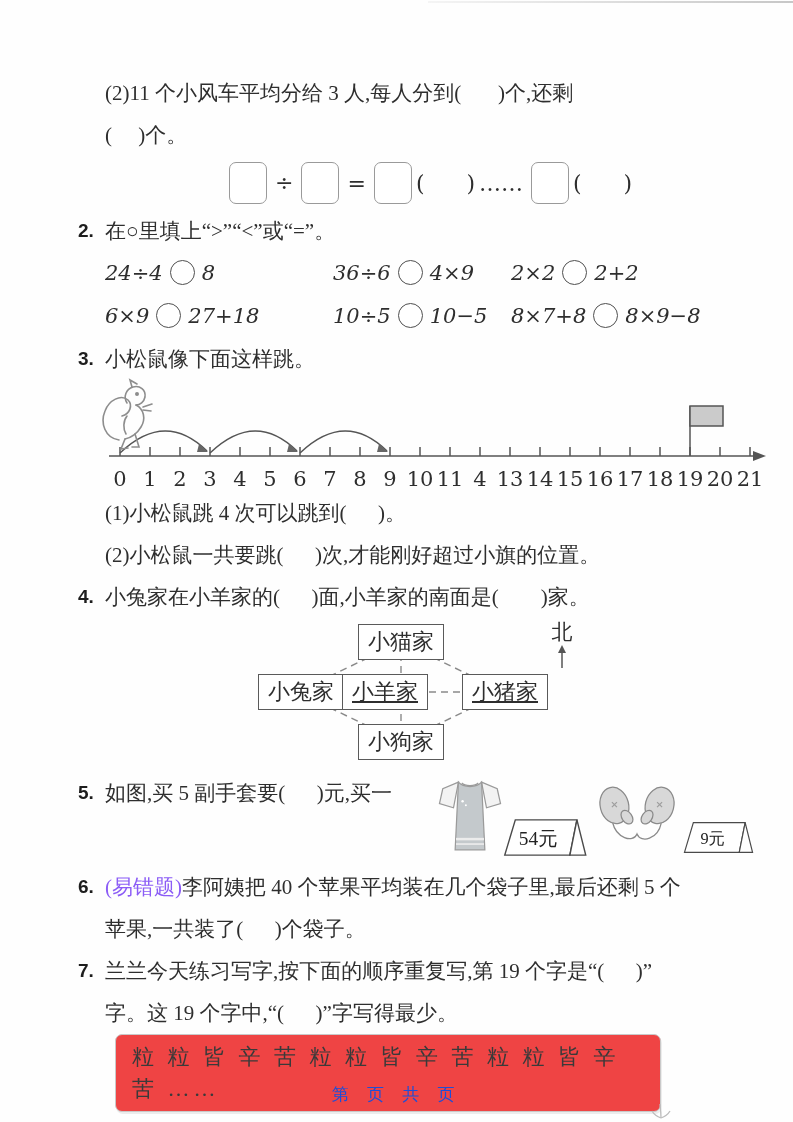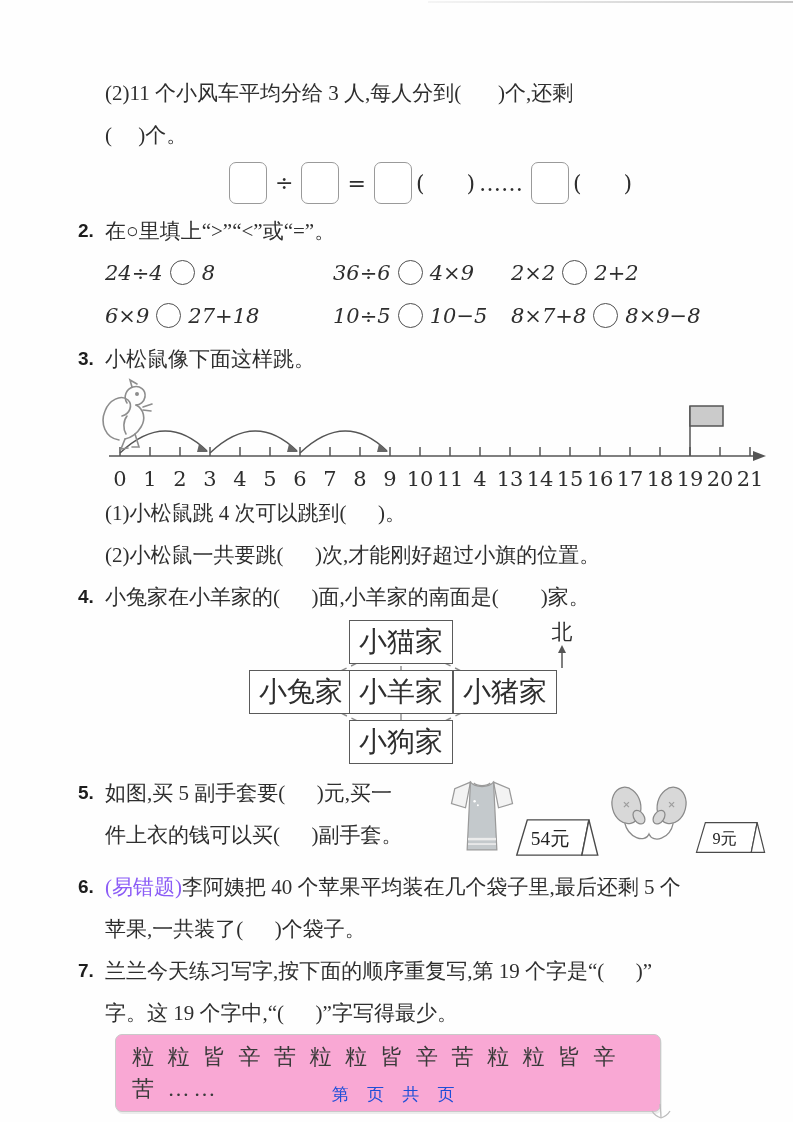--- a/index.html
+++ b/index.html
@@ -33,37 +33,37 @@
   
   .nl-wrap { position:relative; width:662px; margin-top:2px; }
   .nl-squirrel { position:absolute; left:-6px; top:-4px; }
   .nl-nums { display:flex; width:660px; }
   .nl-num { width:30px; flex:none; text-align:center; font-size:21px; line-height:26px; }
 
   
   .map-wrap { position:relative; width:390px; height:142px; margin:6px 0 6px 116px; }
   .map-svg { position:absolute; left:0; top:0; }
   .mapbox { position:absolute; transform:translate(-50%,-50%); border:1.5px solid #5a5a5a;
-            background:#fff; padding:2px 9px; font-size:28px; white-space:nowrap; z-index:2; }
+            background:#fff; padding:2px 9px; font-size:22px; white-space:nowrap; z-index:2; }
   .north { position:absolute; left:326px; top:-4px; width:30px; text-align:center; z-index:2; }
   .north-char { font-size:21px; display:block; line-height:24px; }
 
   
-  .q5-flex { display:flex;gap:12px; }
+  .q5-flex { display:flex; }
   .q5-text { width:332px; flex:none; }
   .q5-illo { flex:1; display:flex; align-items:flex-end; justify-content:space-between;
              padding-bottom:6px; }
   .tag-text { font-family:"Liberation Serif","DejaVu Serif",serif; }
 
   
   .tag-gray { color:#8b5cf6; }
 
   
   .banner { position:relative; width:546px; margin:0 0 4px 10px; border:1.3px solid #c9c9c9;
-            border-radius:7px; background:#f9a8d4; box-shadow:1px 2px 0 #ececec;
+            border-radius:7px; background:#ef4444; box-shadow:1px 2px 0 #ececec;
             padding:6px 16px; font-size:22px; letter-spacing:4px; color:#3a3a3a;
             white-space:pre-wrap; line-height:32px; }
   .banner-dec { position:absolute; right:-8px; bottom:-12px; }
 
   .footer { position:absolute; left:0; right:0; bottom:16px; text-align:center;
             font-size:17px; letter-spacing:7px; color:#1d4ed8; }
 </style>
 </head>
 <body>
 
@@ -210,40 +210,39 @@
               <line x1="180" y1="18" x2="180" y2="118"></line>
               <line x1="76" y1="68" x2="284" y2="68"></line>
               <line x1="76" y1="68" x2="180" y2="18"></line>
               <line x1="180" y1="18" x2="284" y2="68"></line>
               <line x1="284" y1="68" x2="180" y2="118"></line>
               <line x1="180" y1="118" x2="76" y2="68"></line>
             </g>
           </svg>
           <div class="mapbox" style="left:180px; top:18px;">小猫家</div>
           <div class="mapbox" style="left:80px;  top:68px;">小兔家</div>
-          <div class="mapbox" style="left:180px; top:68px;">小羊家</div>
-          <div class="mapbox" style="left:284px; top:68px;">小猪家</div>
+          <div class="mapbox" style="left:164px; top:68px;text-decoration:underline;">小羊家</div>
+          <div class="mapbox" style="left:284px; top:68px;text-decoration:underline;">小猪家</div>
           <div class="mapbox" style="left:180px; top:118px;">小狗家</div>
           <div class="north">
             <span class="north-char">北</span>
             <svg width="18" height="26" viewBox="0 0 18 26">
               <line x1="9" y1="24" x2="9" y2="5" stroke="#555" stroke-width="1.5"></line>
               <polygon points="5,9 9,1 13,9" fill="#555"></polygon>
             </svg>
           </div>
         </div>
       </div>
     </div>
 
     <div class="q">
       <span class="qnum">5.</span>
       <div class="qbody q5-flex">
         <div class="q5-text">
           <span class="line">如图,买 5 副手套要(      )元,买一</span>
-          <span class="line">件上衣的钱可以买(      )副手套。</span>
         </div>
         <div class="q5-illo">
           <svg width="66" height="88" viewBox="0 0 80 92">
             <path d="M26 5 L7 13 L3 31 L20 36 Z" fill="#f3f3f3" stroke="#9a9a9a" stroke-width="1.5"></path>
             <path d="M54 5 L73 13 L77 31 L60 36 Z" fill="#f3f3f3" stroke="#9a9a9a" stroke-width="1.5"></path>
             <path d="M26 5 C32 12 48 12 54 5 L58 87 L22 87 Z" fill="#c4c9cc" stroke="#9a9a9a" stroke-width="1.5"></path>
             <path d="M30 6 C34 10 46 10 50 6" fill="none" stroke="#9a9a9a" stroke-width="1.3"></path>
             <line x1="23" y1="74" x2="57" y2="74" stroke="#ececec" stroke-width="3"></line>
             <line x1="23" y1="80" x2="57" y2="80" stroke="#ececec" stroke-width="2"></line>
             <circle cx="31" cy="28" r="1.5" fill="#fff"></circle>

